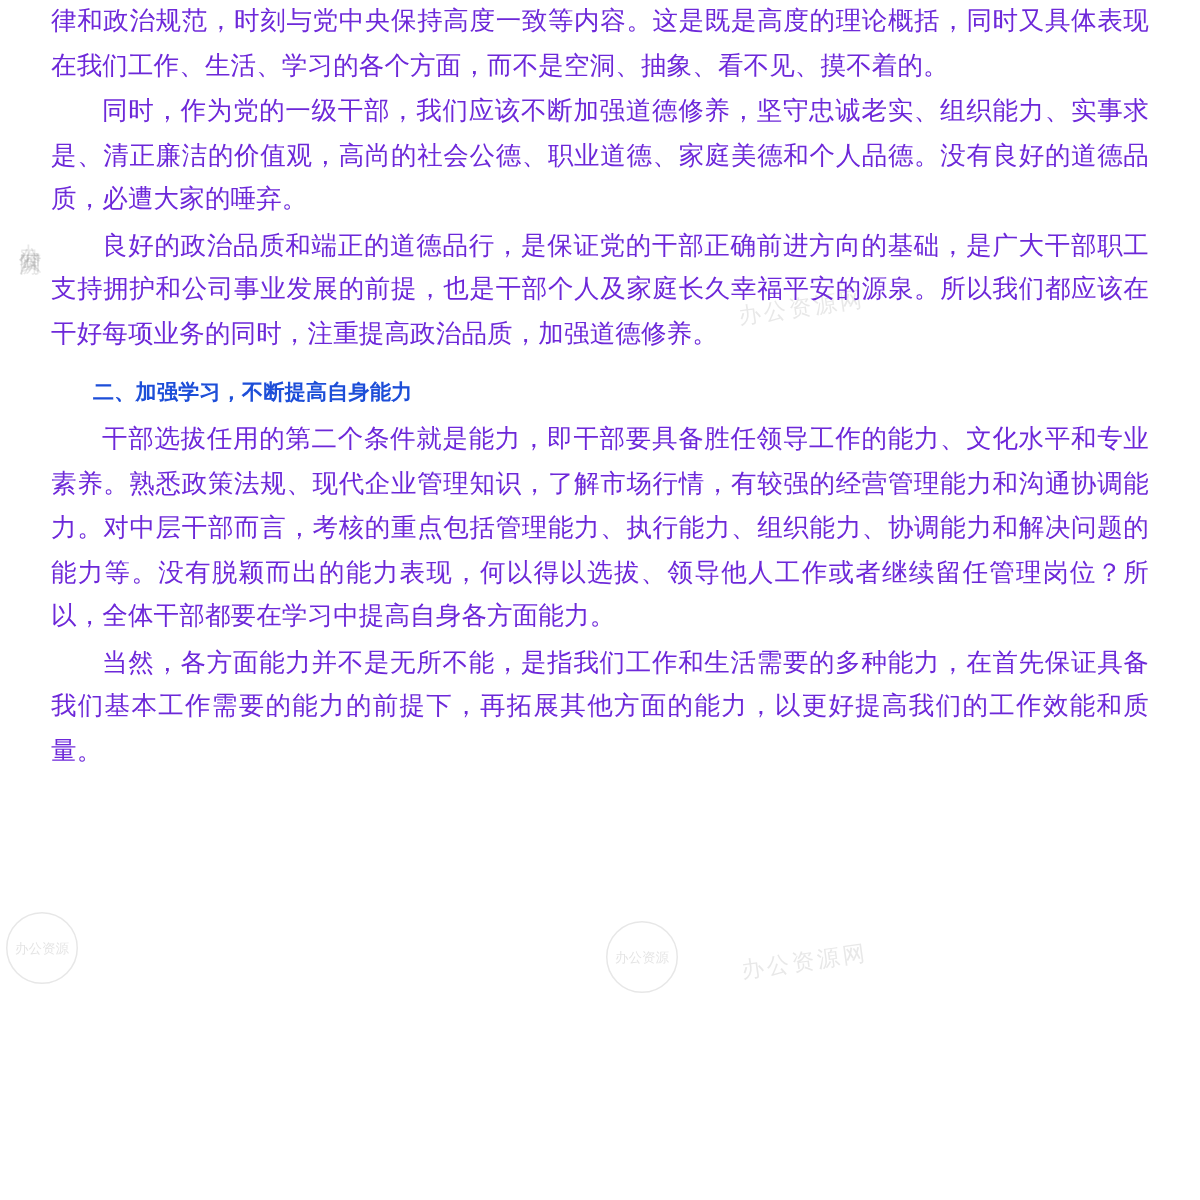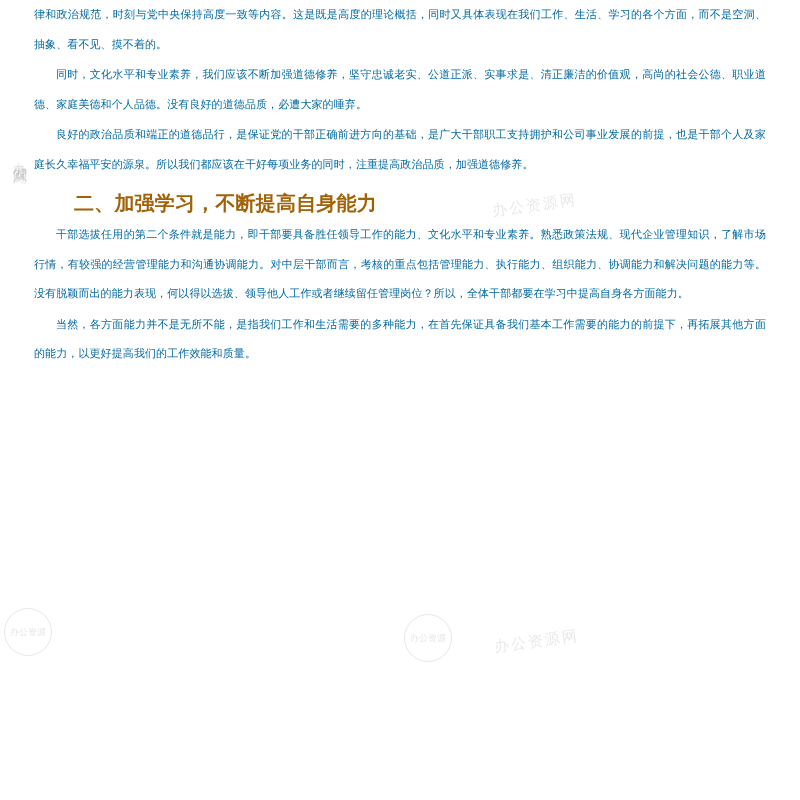--- a/index.html
+++ b/index.html
@@ -22,36 +22,36 @@
     box-sizing: border-box;
     padding: 0 34px;
     overflow: hidden;
   }
   .doc-body {
     position: relative;
     z-index: 2;
   }
   p.para {
     margin: 0 0 1px 0;
-    font-size: 11px;
+    font-size: 17px;
     line-height: 29.5px;
-    color: #0369a1;
+    color: #6d28d9;
     text-align: justify;
     text-justify: inter-ideograph;
     letter-spacing: 0.1px;
     font-weight: 500;
   }
   p.indent {
     text-indent: 2em;
   }
   h2.heading {
     margin: 9px 0 2px 0;
-    font-size: 20px;
+    font-size: 14px;
     line-height: 30px;
-    color: #a16207;
+    color: #1d4ed8;
     font-weight: bold;
     text-indent: 2em;
     letter-spacing: 0.2px;
   }
   .spacer-gap { height: 44px; }
   .truncated-last {
     overflow: hidden;
   }
   
   .wm {
@@ -97,21 +97,21 @@
 <div class="page">
 
   <div class="wm wm-v" style="left:10px; top:150px;">办公资源网</div>
   <div class="wm wm-h" style="left:492px; top:196px; transform:rotate(-8deg);">办公资源网</div>
   <div class="wm wm-h" style="left:494px; top:632px; transform:rotate(-8deg);">办公资源网</div>
   <div class="wm-circle" style="left:4px; top:608px;">办公资源</div>
   <div class="wm-circle" style="left:404px; top:614px;">办公资源</div>
 
   <div class="doc-body">
     <p class="para">律和政治规范，时刻与党中央保持高度一致等内容。这是既是高度的理论概括，同时又具体表现在我们工作、生活、学习的各个方面，而不是空洞、抽象、看不见、摸不着的。</p>
-    <p class="para indent">同时，文化水平和专业素养，我们应该不断加强道德修养，坚守忠诚老实、公道正派、实事求是、清正廉洁的价值观，高尚的社会公德、职业道德、家庭美德和个人品德。没有良好的道德品质，必遭大家的唾弃。</p>
+    <p class="para indent">同时，作为党的一级干部，我们应该不断加强道德修养，坚守忠诚老实、组织能力、实事求是、清正廉洁的价值观，高尚的社会公德、职业道德、家庭美德和个人品德。没有良好的道德品质，必遭大家的唾弃。</p>
     <p class="para indent">良好的政治品质和端正的道德品行，是保证党的干部正确前进方向的基础，是广大干部职工支持拥护和公司事业发展的前提，也是干部个人及家庭长久幸福平安的源泉。所以我们都应该在干好每项业务的同时，注重提高政治品质，加强道德修养。</p>
     <h2 class="heading">二、加强学习，不断提高自身能力</h2>
     <p class="para indent">干部选拔任用的第二个条件就是能力，即干部要具备胜任领导工作的能力、文化水平和专业素养。熟悉政策法规、现代企业管理知识，了解市场行情，有较强的经营管理能力和沟通协调能力。对中层干部而言，考核的重点包括管理能力、执行能力、组织能力、协调能力和解决问题的能力等。没有脱颖而出的能力表现，何以得以选拔、领导他人工作或者继续留任管理岗位？所以，全体干部都要在学习中提高自身各方面能力。</p>
     <p class="para indent">当然，各方面能力并不是无所不能，是指我们工作和生活需要的多种能力，在首先保证具备我们基本工作需要的能力的前提下，再拓展其他方面的能力，以更好提高我们的工作效能和质量。</p>
     <div class="spacer-gap"></div>
   </div>
 
 </div>
 
 </body></html>

